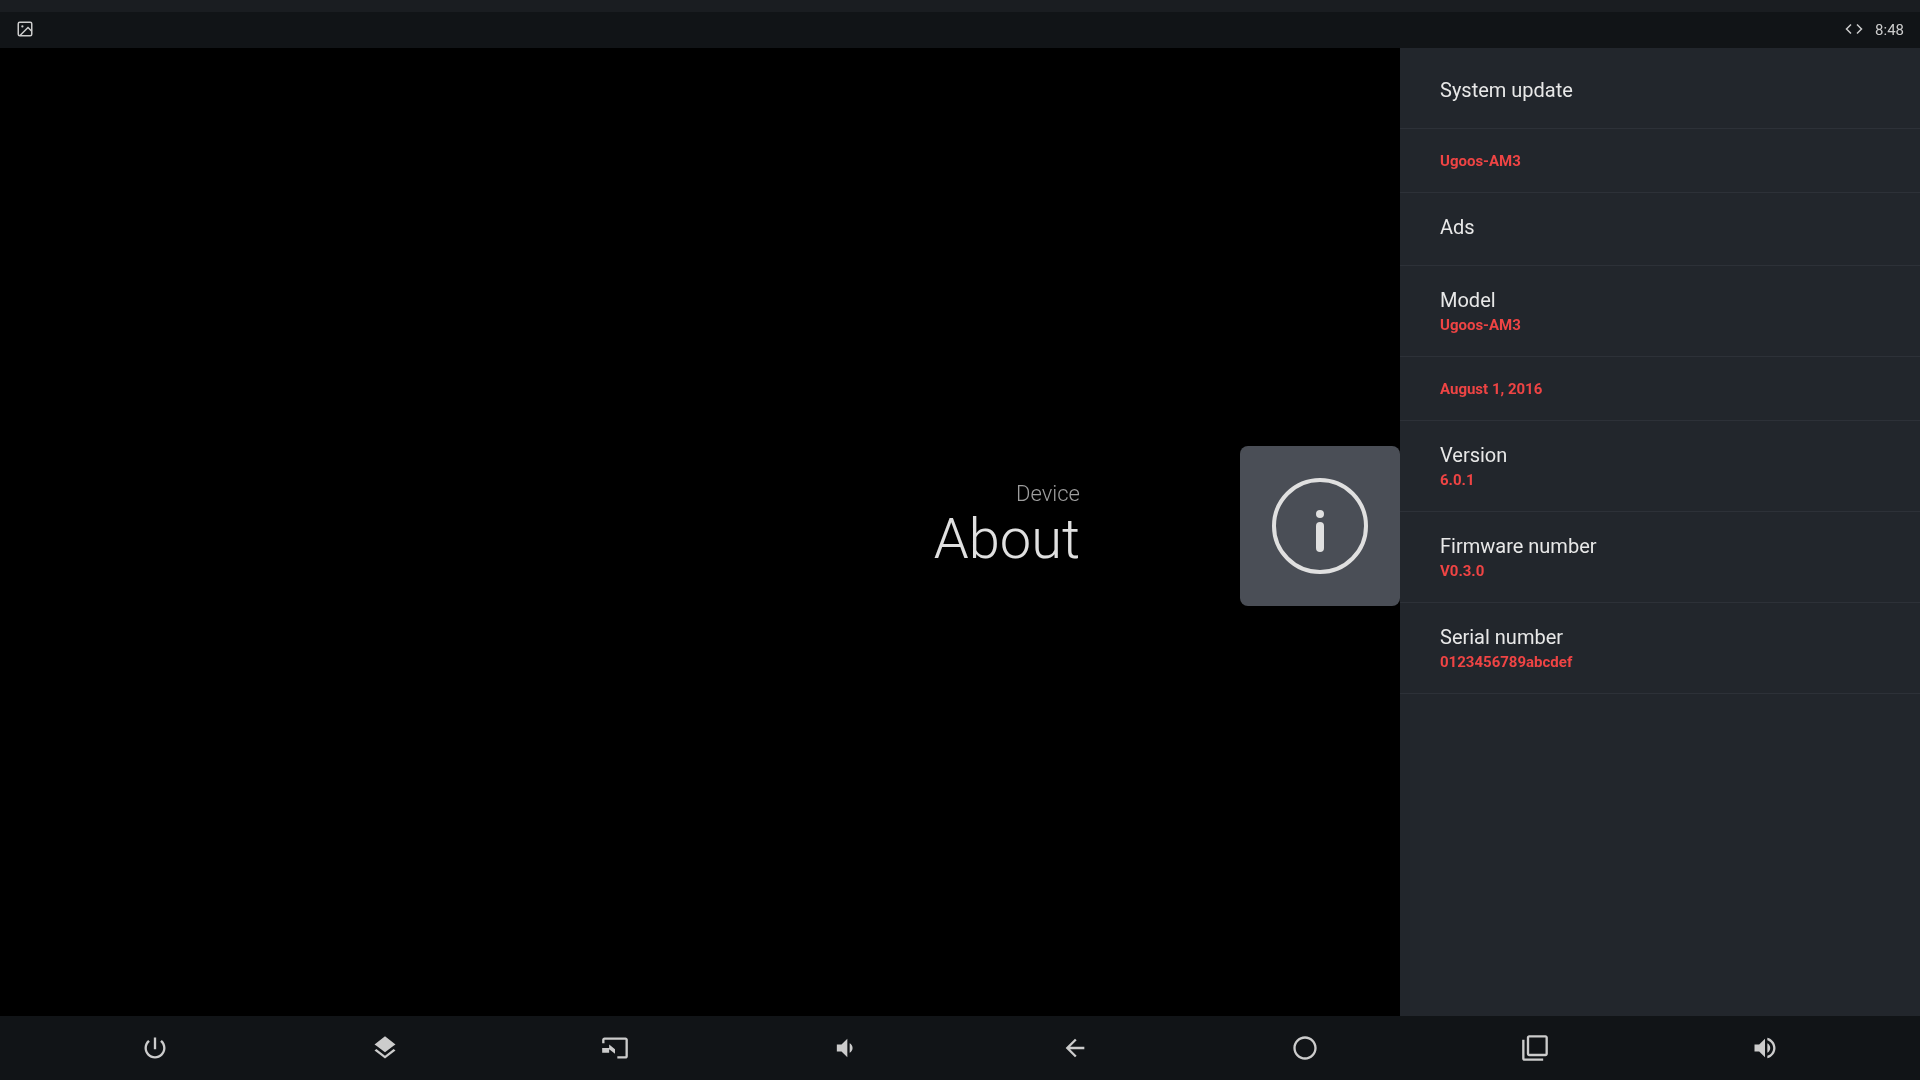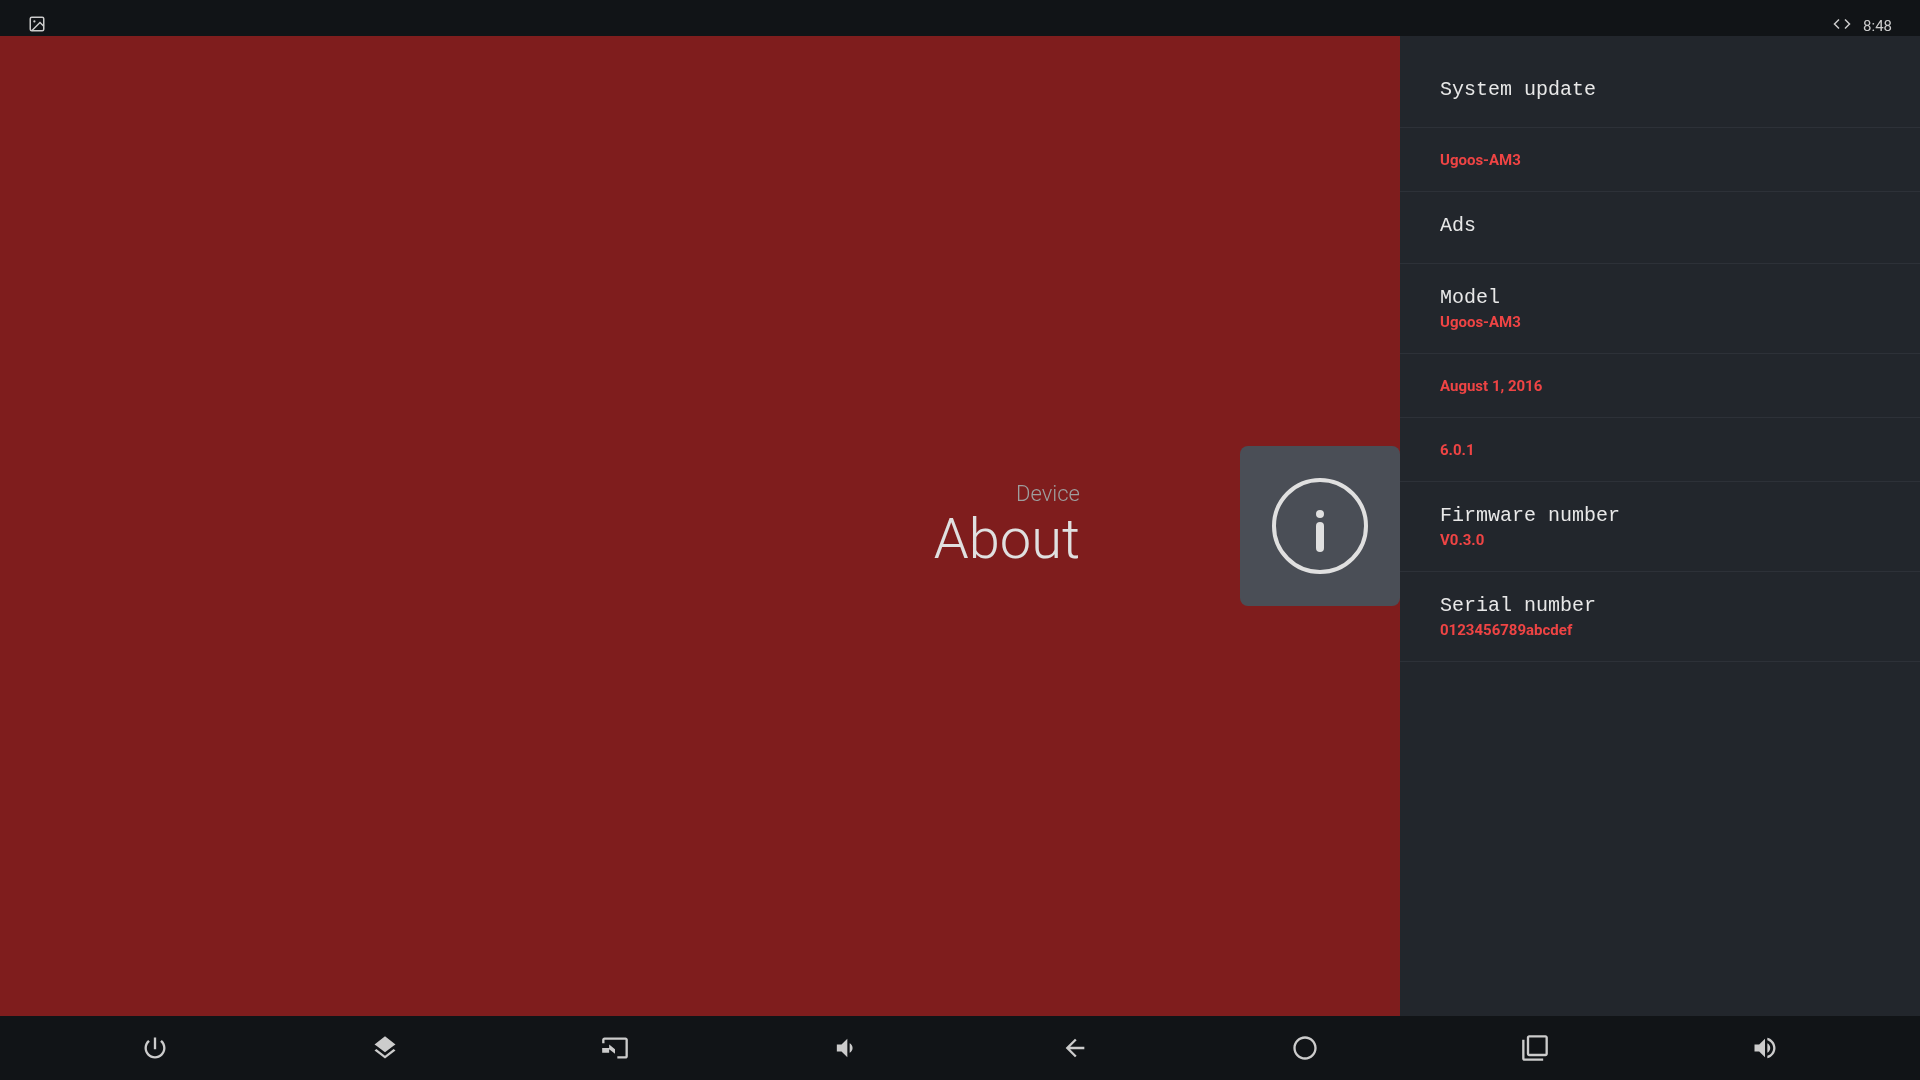--- a/index.html
+++ b/index.html
@@ -10,29 +10,29 @@
       background-color: #1a1d21;
       font-family: 'Roboto', Arial, sans-serif;
       color: #e0e0e0;
       overflow: hidden;
       position: relative;
     }
 
     
     #status-bar {
       position: absolute;
-      top: 0;
+      top: 12px;
       left: 0;
       right: 0;
       height: 36px;
       background-color: #111417;
       display: flex;
-      align-items: flex-end;
+      align-items: center;
       justify-content: space-between;
-      padding: 0 28px;
+      padding: 0 16px;
       z-index: 100;
     }
 
     #status-bar-left {
       display: flex;
       align-items: center;
       gap: 8px;
     }
 
     #status-bar-right {
@@ -58,21 +58,21 @@
       top: 36px;
       left: 0;
       right: 0;
       bottom: 64px;
       display: flex;
     }
 
     
     #left-panel {
       flex: 1;
-      background-color: #7f1d1d;
+      background-color: #000000;
       position: relative;
       display: flex;
       align-items: center;
       justify-content: flex-end;
       padding-right: 80px;
     }
 
     #device-label {
       color: #9e9e9e;
       font-size: 22px;
@@ -117,21 +117,20 @@
       padding: 22px 40px;
       cursor: pointer;
       border-bottom: 1px solid #2d3138;
     }
 
     .settings-item-title {
       font-size: 20px;
       font-weight: 400;
       color: #e8e8e8;
       margin-bottom: 4px;
-      font-family: Liberation Mono, monospace;
     }
 
     .settings-item-subtitle {
       font-size: 15px;
       color: #ef4444;
       margin-top: 1px;
       font-weight: bold;
     }
 
     
@@ -235,20 +234,21 @@
         <div class="settings-item-title">Ads</div>
       </div>
       <div class="settings-item">
         <div class="settings-item-title">Model</div>
         <div class="settings-item-subtitle">Ugoos-AM3</div>
       </div>
       <div class="settings-item">
         <div class="settings-item-subtitle">August 1, 2016</div>
       </div>
       <div class="settings-item">
+        <div class="settings-item-title">Version</div>
         <div class="settings-item-subtitle">6.0.1</div>
       </div>
       <div class="settings-item">
         <div class="settings-item-title">Firmware number</div>
         <div class="settings-item-subtitle">V0.3.0</div>
       </div>
       <div class="settings-item">
         <div class="settings-item-title">Serial number</div>
         <div class="settings-item-subtitle">0123456789abcdef</div>
       </div>

